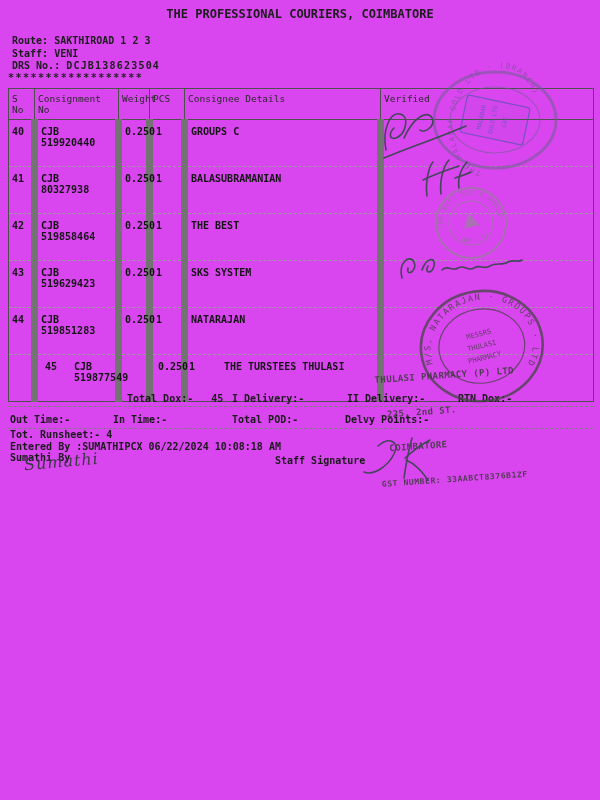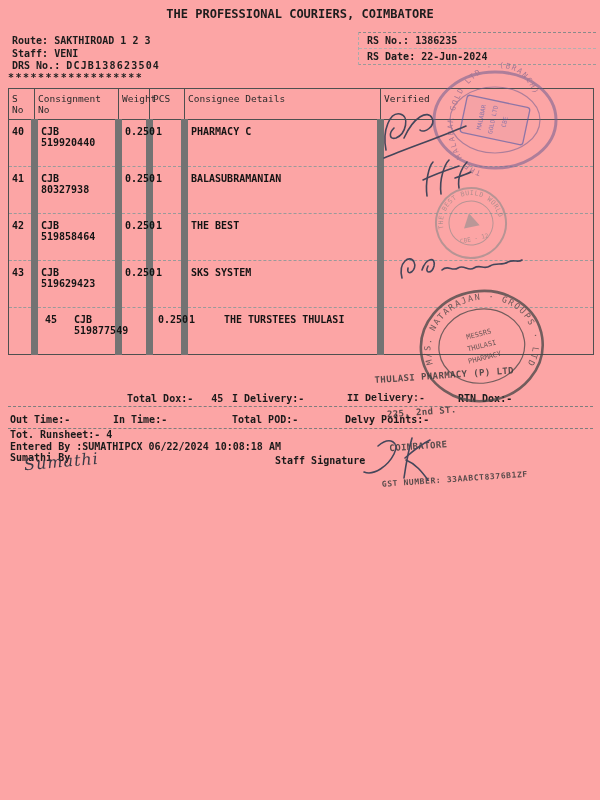--- a/index.html
+++ b/index.html
@@ -1,19 +1,19 @@
 <!DOCTYPE html>
 <html><head>
 <meta charset="utf-8">
 <style>
   * { margin:0; padding:0; box-sizing:border-box; }
   html,body { background:#ffffff; }
   .page {
     position:relative; width:600px; height:800px; margin:0 auto;
-    background:#fca5a5; overflow:hidden;
+    background:#d946ef; overflow:hidden;
     font-family:"DejaVu Sans Mono","Liberation Mono",monospace;
     color:#1c1c1c;
   }
   .abs { position:absolute; }
 
   .title   { top:7px;  left:0; width:100%; text-align:center; font-size:12px; font-weight:bold; }
   .subtitle{ top:21px; left:0; width:100%; text-align:center; font-size:11px; font-weight:bold; letter-spacing:0.3px; }
 
   .hdr-line { font-size:10px; font-weight:bold; }
   .drs-value { font-size:10px; letter-spacing:1.2px; font-weight:bold; }
@@ -73,24 +73,20 @@
   <div class="abs title">THE PROFESSIONAL COURIERS, COIMBATORE</div>
 
   <div class="abs hdr-line" style="top:35px;left:12px;">Route: SAKTHIROAD 1 2 3</div>
   <div class="abs hdr-line" style="top:48px;left:12px;">Staff: VENI</div>
   <div class="abs hdr-line" style="top:60px;left:12px;">
     <span>DRS No.:</span>
     <span class="drs-value">DCJB138623504</span>
   </div>
   <div class="abs stars" style="top:72px;left:8px;">******************</div>
 
-  <div class="abs rs-box">
-    <div class="row">RS No.: 1386235</div>
-    <div class="row">RS Date: 22-Jun-2024</div>
-  </div>
 
   <table class="runsheet">
     <colgroup>
       <col style="width:26px">
         <col style="width:84px">
         <col style="width:31px">
       <col style="width:35px">
         <col style="width:196px">
         <col style="width:213px">
     </colgroup>
@@ -101,21 +97,21 @@
       <th>Weight</th>
       <th>PCS</th>
       <th>Consignee Details</th>
       <th>Verified</th>
     </tr>
     <tr>
       <td>40</td>
       <td>CJB 519920440</td>
       <td>0.250</td>
       <td>1</td>
-      <td>PHARMACY C</td>
+      <td>GROUPS C</td>
       <td></td>
     </tr>
     <tr>
       <td>41</td>
       <td>CJB 80327938</td>
       <td>0.250</td>
       <td>1</td>
       <td>BALASUBRAMANIAN</td>
       <td></td>
     </tr>
@@ -126,37 +122,45 @@
       <td>1</td>
       <td>THE BEST</td>
       <td></td>
     </tr>
     <tr>
       <td>43</td>
       <td>CJB 519629423</td>
       <td>0.250</td>
       <td>1</td>
       <td>SKS SYSTEM</td>
+      <td></td>
+    </tr>
+    <tr>
+      <td>44</td>
+      <td>CJB 519851283</td>
+      <td>0.250</td>
+      <td>1</td>
+      <td>NATARAJAN</td>
       <td></td>
     </tr>
     <tr>
       <td>45</td>
       <td>CJB 519877549</td>
       <td>0.250</td>
       <td>1</td>
       <td>THE TURSTEES THULASI</td>
       <td></td>
     </tr>
   </tbody>
     </table>
 
   <span class="fl" style="top:393px;left:10px;margin-top:36px;">Tot. Runsheet:- 4</span>
   <span class="fl" style="top:393px;left:127px;text-align:right;">Total Dox:-   45</span>
   <span class="fl" style="top:393px;left:232px;">I Delivery:-</span>
-  <span class="fl" style="top:393px;left:347px;font-family:Liberation Mono, monospace;">II Delivery:-</span>
+  <span class="fl" style="top:393px;left:347px;">II Delivery:-</span>
   <span class="fl" style="top:393px;left:458px;">RTN Dox:-</span>
 
   <div class="dash" style="top:406px;"></div>
 
   <span class="fl" style="top:414px;left:10px;">Out Time:-</span>
   <span class="fl" style="top:414px;left:113px;">In Time:-</span>
   <span class="fl" style="top:414px;left:232px;">Total POD:-</span>
   <span class="fl" style="top:414px;left:345px;">Delvy Points:-</span>
 
   <div class="dash" style="top:428px;"></div>

